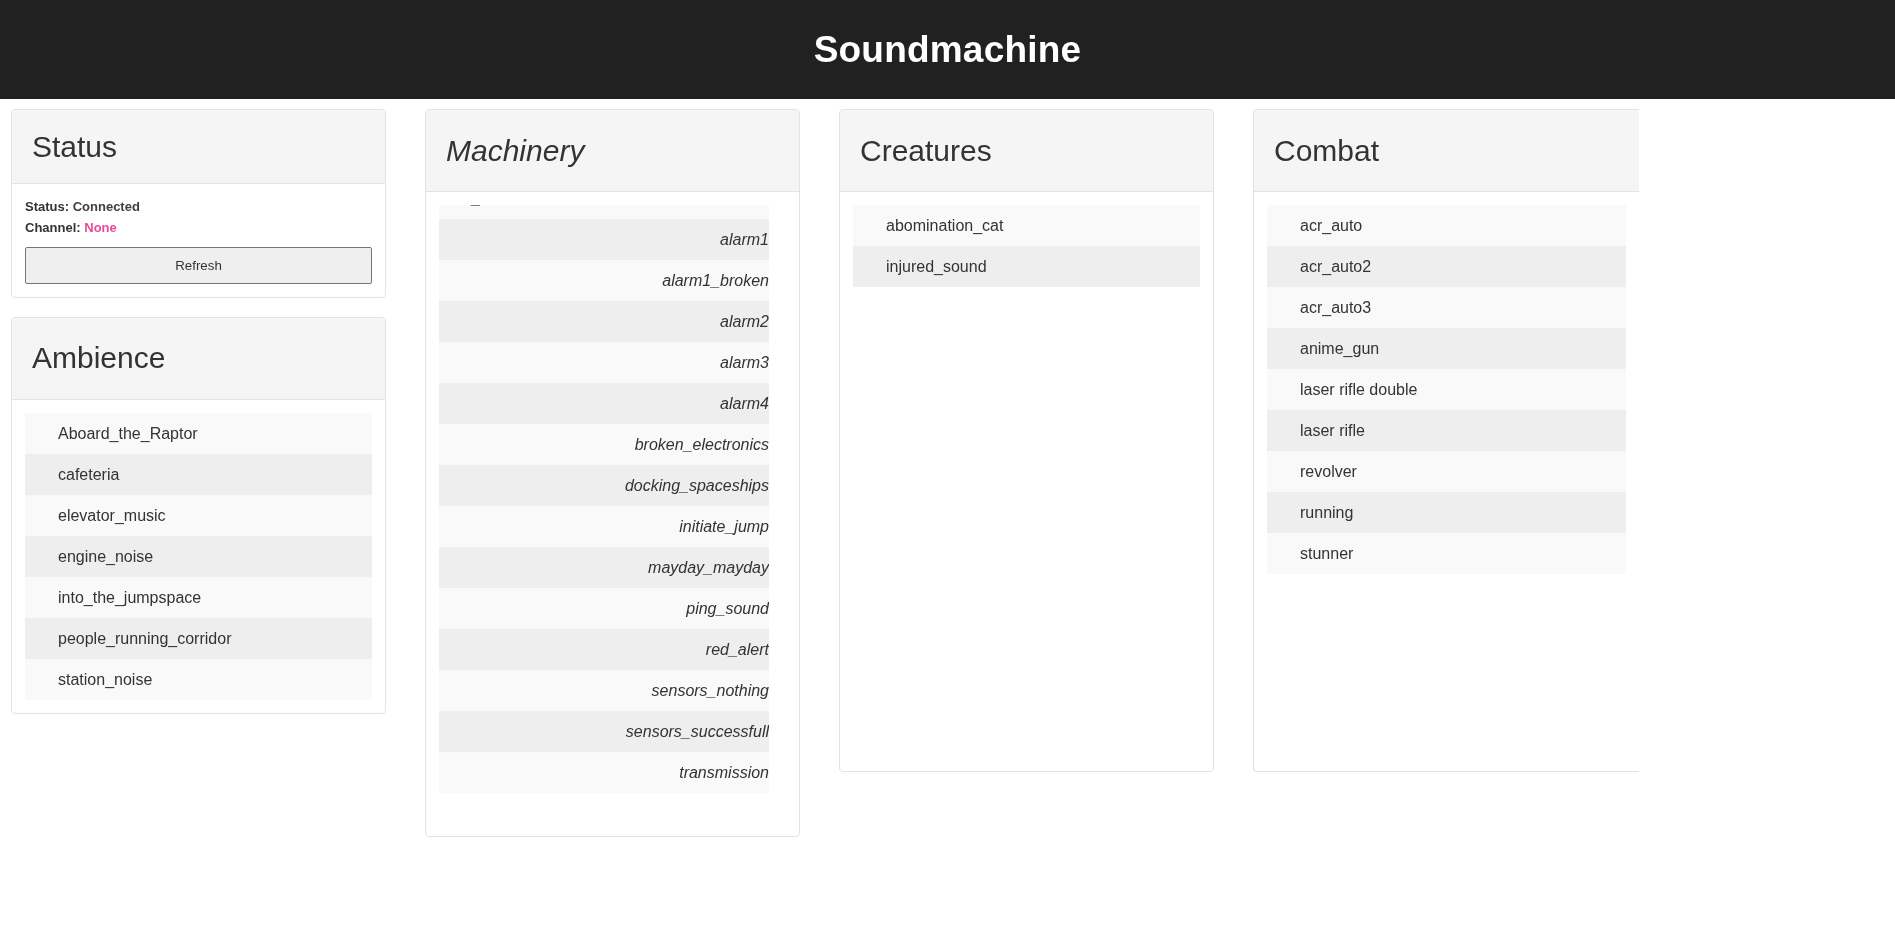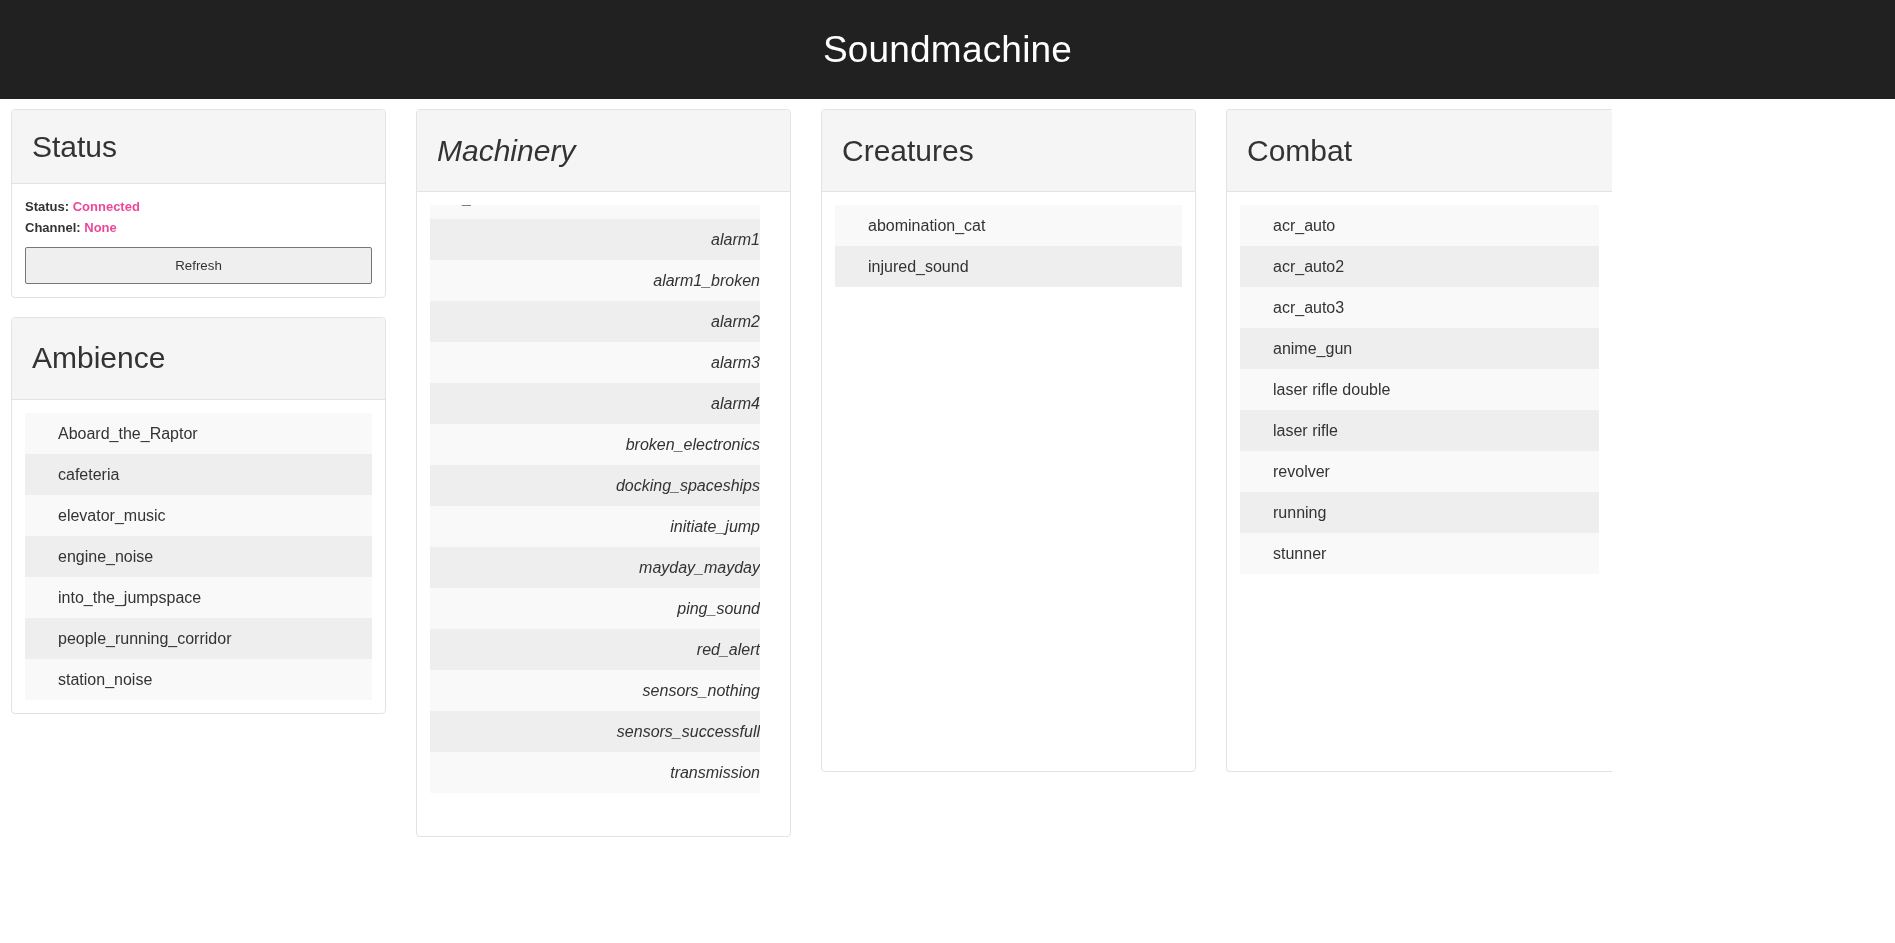--- a/index.html
+++ b/index.html
@@ -19,31 +19,31 @@
   .app-header {
     height: 99px;
     background: #212121;
     display: flex;
     align-items: center;
     justify-content: center;
   }
   .app-title {
     color: #ffffff;
     font-size: 37px;
-    font-weight: 400;
+    font-weight: 700;
     letter-spacing: 0.2px;
     line-height: 1;
   }
 
   
   .columns {
     display: flex;
     align-items: flex-start;
     padding: 10px 0 0 0;
-    gap: 8px;
+    gap: 17px;
   }
   .col {
     flex: 0 0 auto;
   }
   .col-status   { width: 397px; padding-left: 11px; padding-right: 11px; }
   .col-machinery{ width: 397px; padding-left: 11px; padding-right: 11px; font-style: italic; }
   .col-creatures{ width: 397px; padding-left: 11px; padding-right: 11px; }
   .col-combat   { width: 397px; padding-left: 11px; padding-right: 0px; }
 
   
@@ -79,21 +79,21 @@
   
   .status-line {
     font-size: 13px;
     font-weight: bold;
     color: #333333;
     margin: 2px 0 5px 0;
     line-height: 1.25;
   }
   .status-line:last-of-type { margin-bottom: 10px; }
   .status-value-connected {
-    color: #ec4899;
+    color: #404040;
     font-weight: bold;
   }
   .status-value-plain { font-weight: bold; color: #ec4899; }
   .refresh-button {
     display: block;
     width: 100%;
     height: 37px;
     background: #efefef;
     border: 1px solid #767676;
     border-radius: 2px;

